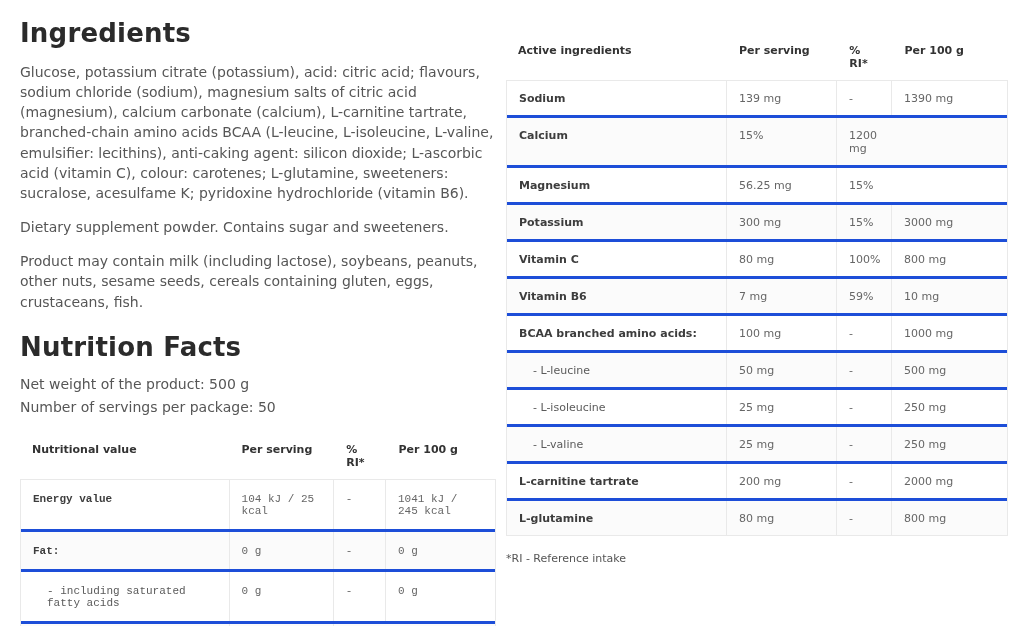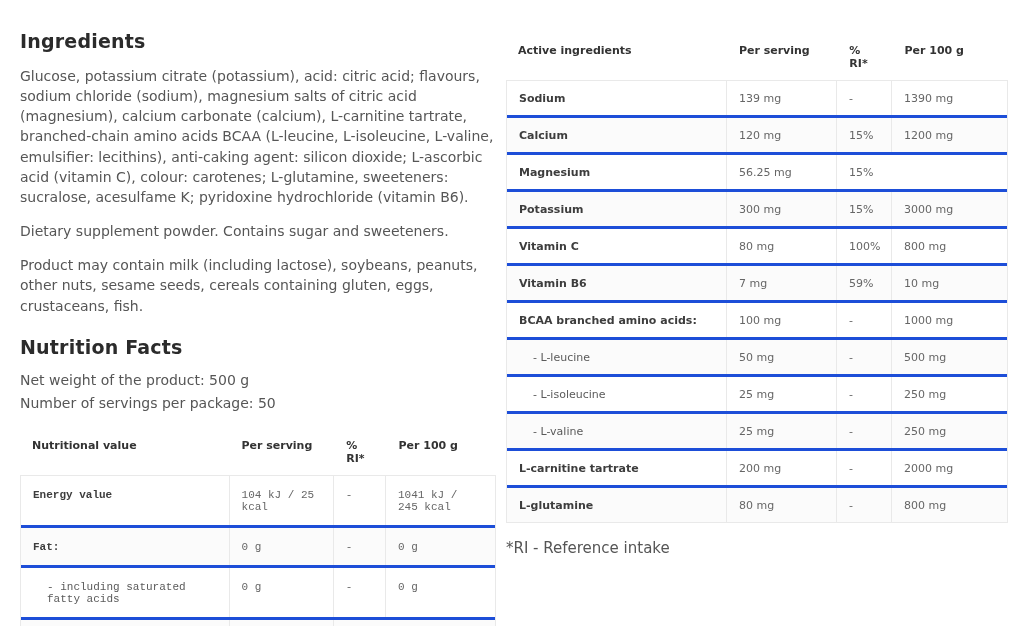--- a/index.html
+++ b/index.html
@@ -7,41 +7,41 @@
   body {
     width:1024px; height:626px; overflow:hidden;
     font-family:"DejaVu Sans","Liberation Sans",sans-serif;
     color:#555555;
   }
   .page { display:flex; padding:14px 16px 0 20px; gap:10px; }
   .col-left  { width:476px; flex:none; }
   .col-right { flex:1; padding-top:6px; }
 
   h2.section-title {
-    font-size:19px; font-weight:700; color:#2b2b2b;
-    letter-spacing:.2px; margin:16px 0 14px;
+    font-size:26px; font-weight:700; color:#2b2b2b;
+    letter-spacing:.2px; margin:4px 0 14px;
   }
   .col-left .para { font-size:14px; line-height:1.44; color:#565656; margin:0 0 14px; }
   h2.nf-title { margin-top:20px; margin-bottom:12px; }
   .info-line { font-size:14px; line-height:1.55; color:#565656; margin:0 0 2px; }
 
   .tbl { margin-top:16px; font-size:11px; }
   .trow { display:grid; grid-template-columns:44% 22% 11% 23%; }
   .thead .cell { font-weight:700; color:#333333; padding:8px 12px 10px; }
   .tbody { border:1px solid #e9e9e9; }
   .tbody .trow + .trow { border-top:3px solid #1d4ed8; }
   .tbody .trow:nth-child(even) { background:#fbfbfb; }
   .tbody .cell { padding:12px 12px; color:#666666; }
   .tbl-left  .tbody .cell { padding-top:12.5px; padding-bottom:12.5px;font-family:Liberation Mono, monospace; }
   .tbl-right .tbody .cell { padding-top:10.5px; padding-bottom:10.5px; }
   .tbody .cell:not(:last-child) { border-right:1px solid #e9e9e9; }
   .cell.label { font-weight:700; color:#3d3d3d; }
   .cell.label.indent { font-weight:400; color:#5a5a5a; padding-left:26px; }
 
-  .footnote { margin-top:16px; font-size:15px; color:#555555; }
+  .footnote { margin-top:16px; font-size:11px; color:#555555; }
 </style>
 </head>
 <body>
 
 <div class="page">
 
   <div class="col-left">
     <h2 class="section-title">Ingredients</h2>
     <p class="para">Glucose, potassium citrate (potassium), acid: citric acid; flavours, sodium chloride (sodium), magnesium salts of citric acid (magnesium), calcium carbonate (calcium), L-carnitine tartrate, branched-chain amino acids BCAA (L-leucine, L-isoleucine, L-valine, emulsifier: lecithins), anti-caking agent: silicon dioxide; L-ascorbic acid (vitamin C), colour: carotenes; L-glutamine, sweeteners: sucralose, acesulfame K; pyridoxine hydrochloride (vitamin B6).</p>
     <p class="para">Dietary supplement powder. Contains sugar and sweeteners.</p>
@@ -113,21 +113,20 @@
       </div>
       <div class="tbody">
         <div class="trow">
           <div class="cell label">Sodium</div>
           <div class="cell">139 mg</div>
           <div class="cell">-</div>
           <div class="cell">1390 mg</div>
         </div>
         <div class="trow">
           <div class="cell label">Calcium</div>
-          <div class="cell">120 mg</div>
           <div class="cell">15%</div>
           <div class="cell">1200 mg</div>
         </div>
         <div class="trow">
           <div class="cell label">Magnesium</div>
           <div class="cell">56.25 mg</div>
           <div class="cell">15%</div>
         </div>
         <div class="trow">
           <div class="cell label">Potassium</div>

